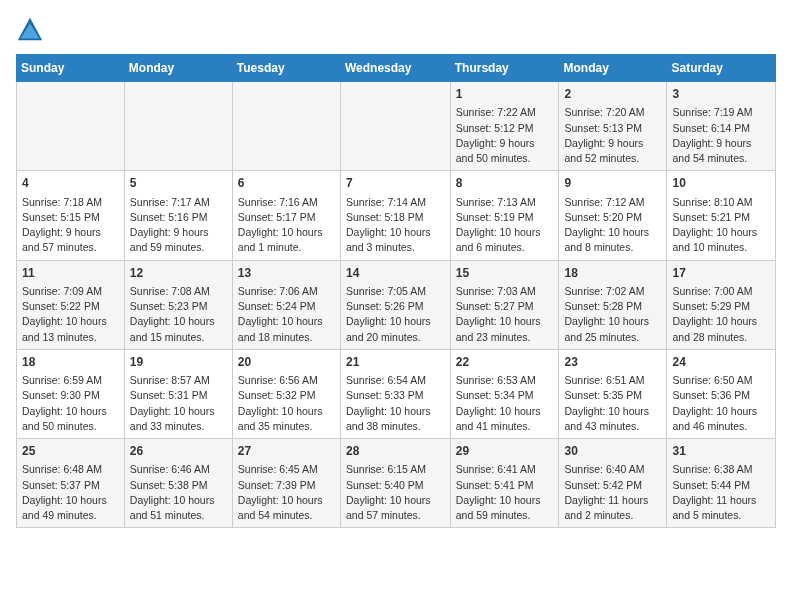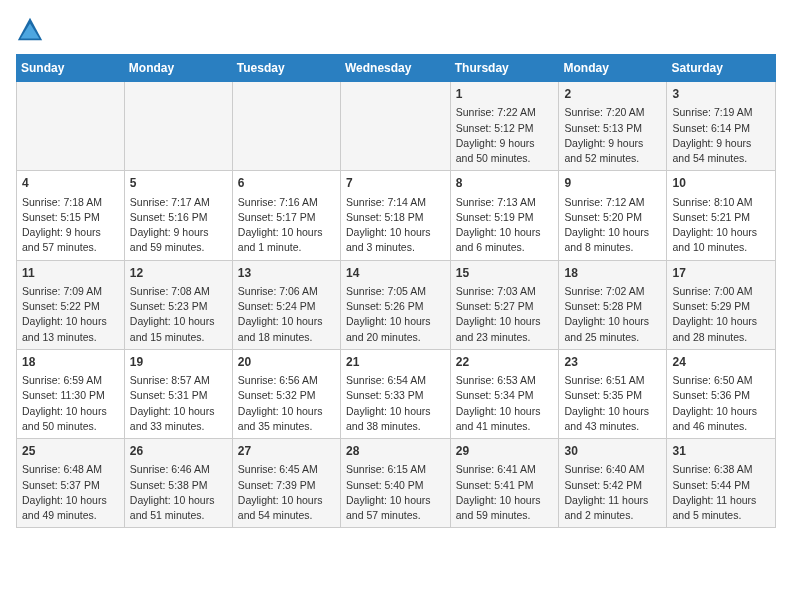--- a/index.html
+++ b/index.html
@@ -142,21 +142,21 @@
       <tr>
         <td><span class="day-num">11</span><span>Sunrise: 7:09 AM</span><br><span>Sunset: 5:22 PM</span><br><span>Daylight: 10 hours</span><br><span>and 13 minutes.</span><br></td>
         <td><span class="day-num">12</span><span>Sunrise: 7:08 AM</span><br><span>Sunset: 5:23 PM</span><br><span>Daylight: 10 hours</span><br><span>and 15 minutes.</span><br></td>
         <td><span class="day-num">13</span><span>Sunrise: 7:06 AM</span><br><span>Sunset: 5:24 PM</span><br><span>Daylight: 10 hours</span><br><span>and 18 minutes.</span><br></td>
         <td><span class="day-num">14</span><span>Sunrise: 7:05 AM</span><br><span>Sunset: 5:26 PM</span><br><span>Daylight: 10 hours</span><br><span>and 20 minutes.</span><br></td>
         <td><span class="day-num">15</span><span>Sunrise: 7:03 AM</span><br><span>Sunset: 5:27 PM</span><br><span>Daylight: 10 hours</span><br><span>and 23 minutes.</span><br></td>
         <td><span class="day-num">18</span><span>Sunrise: 7:02 AM</span><br><span>Sunset: 5:28 PM</span><br><span>Daylight: 10 hours</span><br><span>and 25 minutes.</span><br></td>
         <td><span class="day-num">17</span><span>Sunrise: 7:00 AM</span><br><span>Sunset: 5:29 PM</span><br><span>Daylight: 10 hours</span><br><span>and 28 minutes.</span><br></td>
       </tr>
       <tr>
-        <td><span class="day-num">18</span><span>Sunrise: 6:59 AM</span><br><span>Sunset: 11:30 PM</span><br><span>Daylight: 10 hours</span><br><span>and 50 minutes.</span><br></td>
+        <td><span class="day-num">18</span><span>Sunrise: 6:59 AM</span><br><span>Sunset: 9:30 PM</span><br><span>Daylight: 10 hours</span><br><span>and 50 minutes.</span><br></td>
         <td><span class="day-num">19</span><span>Sunrise: 8:57 AM</span><br><span>Sunset: 5:31 PM</span><br><span>Daylight: 10 hours</span><br><span>and 33 minutes.</span><br></td>
         <td><span class="day-num">20</span><span>Sunrise: 6:56 AM</span><br><span>Sunset: 5:32 PM</span><br><span>Daylight: 10 hours</span><br><span>and 35 minutes.</span><br></td>
         <td><span class="day-num">21</span><span>Sunrise: 6:54 AM</span><br><span>Sunset: 5:33 PM</span><br><span>Daylight: 10 hours</span><br><span>and 38 minutes.</span><br></td>
         <td><span class="day-num">22</span><span>Sunrise: 6:53 AM</span><br><span>Sunset: 5:34 PM</span><br><span>Daylight: 10 hours</span><br><span>and 41 minutes.</span><br></td>
         <td><span class="day-num">23</span><span>Sunrise: 6:51 AM</span><br><span>Sunset: 5:35 PM</span><br><span>Daylight: 10 hours</span><br><span>and 43 minutes.</span><br></td>
         <td><span class="day-num">24</span><span>Sunrise: 6:50 AM</span><br><span>Sunset: 5:36 PM</span><br><span>Daylight: 10 hours</span><br><span>and 46 minutes.</span><br></td>
       </tr>
       <tr>
         <td><span class="day-num">25</span><span>Sunrise: 6:48 AM</span><br><span>Sunset: 5:37 PM</span><br><span>Daylight: 10 hours</span><br><span>and 49 minutes.</span><br></td>
         <td><span class="day-num">26</span><span>Sunrise: 6:46 AM</span><br><span>Sunset: 5:38 PM</span><br><span>Daylight: 10 hours</span><br><span>and 51 minutes.</span><br></td>

